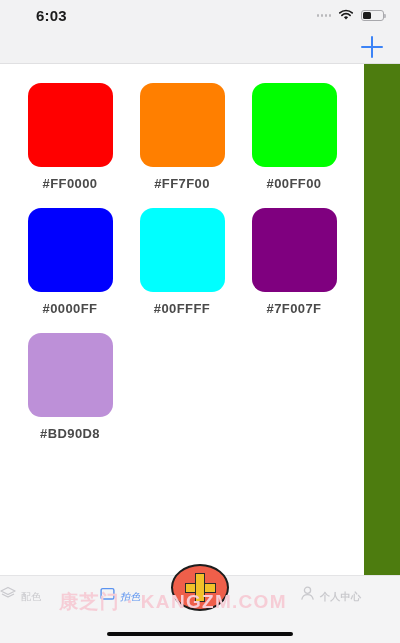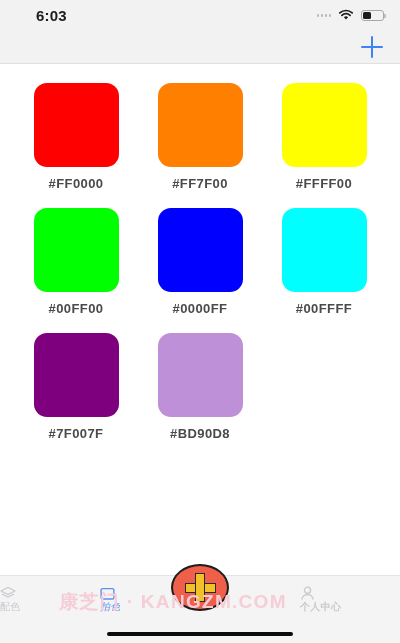--- a/index.html
+++ b/index.html
@@ -130,21 +130,21 @@
     width: 1.6px;
     height: 460px;
     background: #24402f;
     opacity: .85;
   }
 
   
   .content {
     position: absolute;
     top: 64px; left: 0;
-    width: 400px;
+    width: 364px;
     height: 511px;
     background: #ffffff;
     box-sizing: border-box;
     padding: 19px 19px 0 19px;
     overflow: hidden;
   }
   .swatch-grid {
     display: grid;
     grid-template-columns: repeat(3, 1fr);
     column-gap: 10px;
@@ -197,23 +197,23 @@
     border-top: 1px solid #e4e4e6;
     box-sizing: border-box;
     display: flex;
     align-items: flex-start;
     padding-top: 9px;
     z-index: 4;
   }
   .tab-item {
     flex: 1;
     display: flex;
-    flex-direction: column;
-    align-items: flex-start;
-    gap: 0;
+    flex-direction: row;
+    align-items: flex-end;
+    gap: 5px;
     cursor: pointer;
     color: #c9c9cd;
   }
   .tab-item.active { color: #5b93f0; font-style: italic; }
   .tab-item.spacer { visibility: hidden; }
   .tab-icon {
     height: 17px;
     display: flex;
     align-items: center;
     justify-content: center;
@@ -307,24 +307,20 @@
       <div class="swatch-cell">
         <div class="swatch-chip" style="background:#FF0000"></div>
         <div class="swatch-label">#FF0000</div>
       </div>
 
       <div class="swatch-cell">
         <div class="swatch-chip" style="background:#FF7F00"></div>
         <div class="swatch-label">#FF7F00</div>
       </div>
 
-      <div class="swatch-cell">
-        <div class="swatch-chip" style="background:#FFFF00"></div>
-        <div class="swatch-label">#FFFF00</div>
-      </div>
 
       <div class="swatch-cell">
         <div class="swatch-chip" style="background:#00FF00"></div>
         <div class="swatch-label">#00FF00</div>
       </div>
 
       <div class="swatch-cell">
         <div class="swatch-chip" style="background:#0000FF"></div>
         <div class="swatch-label">#0000FF</div>
       </div>

